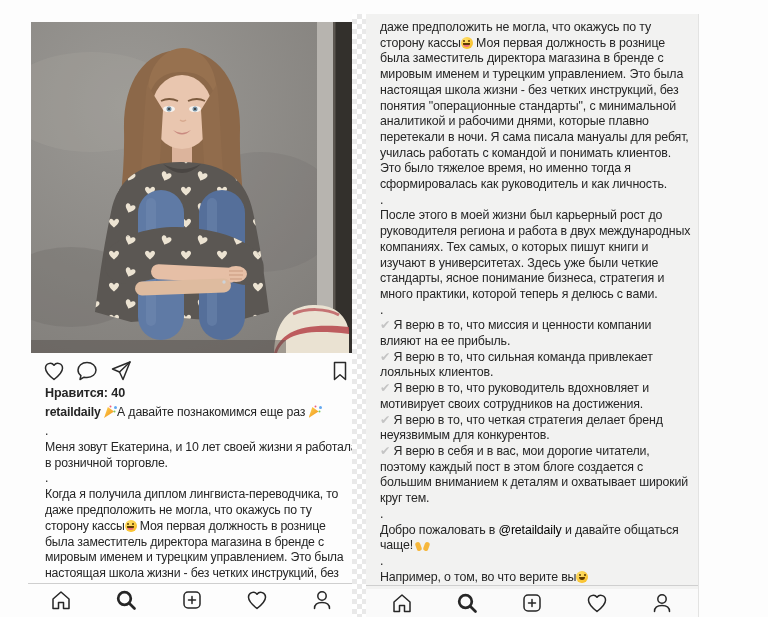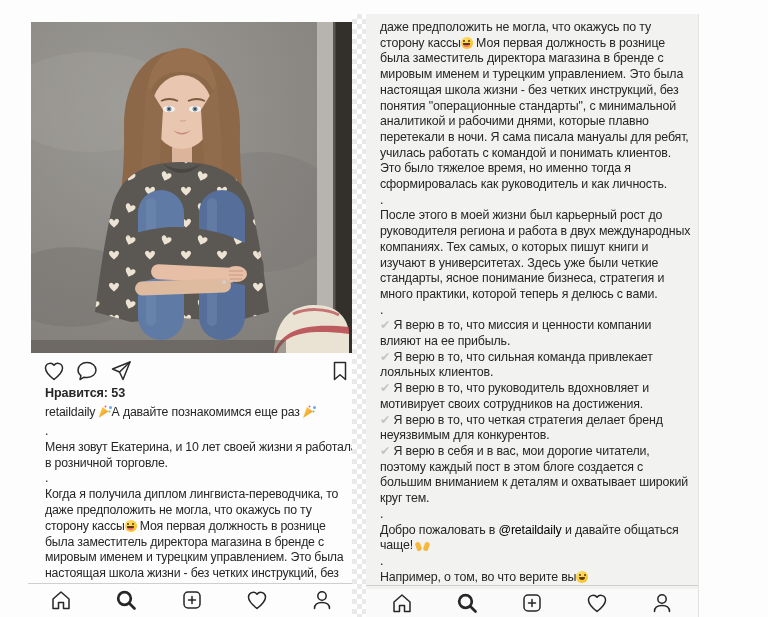--- a/index.html
+++ b/index.html
@@ -15,21 +15,21 @@
   .photo-wrap{position:absolute;left:31px;top:22px;width:321px;height:331px;overflow:hidden;}
   .photo-wrap svg{display:block;width:100%;height:100%;}
 
   .action-row{position:absolute;left:42px;top:359px;width:310px;height:26px;}
   .action-row .aicon{position:absolute;top:0;width:24px;height:24px;}
   .aicon svg{width:24px;height:24px;stroke:#2a2a2a;fill:none;stroke-width:1.5;stroke-linejoin:round;stroke-linecap:round;}
   .a-like{left:0;} .a-comment{left:33px;} .a-share{left:67px;} .a-save{left:286px;}
 
   .likes{position:absolute;left:45px;top:386px;font-size:12.6px;font-weight:700;letter-spacing:-.1px;}
   .cap-line{position:absolute;left:45px;top:405px;width:306px;font-size:12.3px;letter-spacing:-.15px;white-space:pre;overflow:hidden;}
-  .cap-line .username{font-weight:400;}
+  .cap-line .username{font-weight:700;}
   .cap-body{position:absolute;left:45px;top:424px;width:308px;font-size:12.3px;line-height:15.8px;
             letter-spacing:-.2px;white-space:pre;overflow:hidden;}
 
   
   .phone-right{position:absolute;left:366px;top:14px;width:332px;height:603px;background:#f2f2f1;
                border-right:1px solid #e3e3e2;}
   .rtext{position:absolute;left:14px;top:6px;width:312px;font-size:12.4px;line-height:15.7px;
          letter-spacing:-.15px;white-space:pre;overflow:hidden;}
   .mention{color:#000000;}
 
@@ -177,21 +177,21 @@
           <use href="#ig-comment"></use>
         </svg></span>
     <span class="aicon a-share"><svg>
           <use href="#ig-share"></use>
         </svg></span>
     <span class="aicon a-save"><svg>
           <use href="#ig-bookmark"></use>
         </svg></span>
   </div>
 
-  <div class="likes">Нравится: 53</div>
+  <div class="likes">Нравится: 40</div>
 
   <div class="cap-line"><span class="username">retaildaily</span><span> <span class="em em-party"></span>А давайте познакомимся еще раз <span class="em em-party"></span></span></div>
 
   <div class="cap-body">.
 Меня зовут Екатерина, и 10 лет своей жизни я работала
 в розничной торговле.
 .
 Когда я получила диплом лингвиста-переводчика, то
 даже предположить не могла, что окажусь по ту
 сторону кассы<span class="em em-face em-tongue"></span> Моя первая должность в рознице

